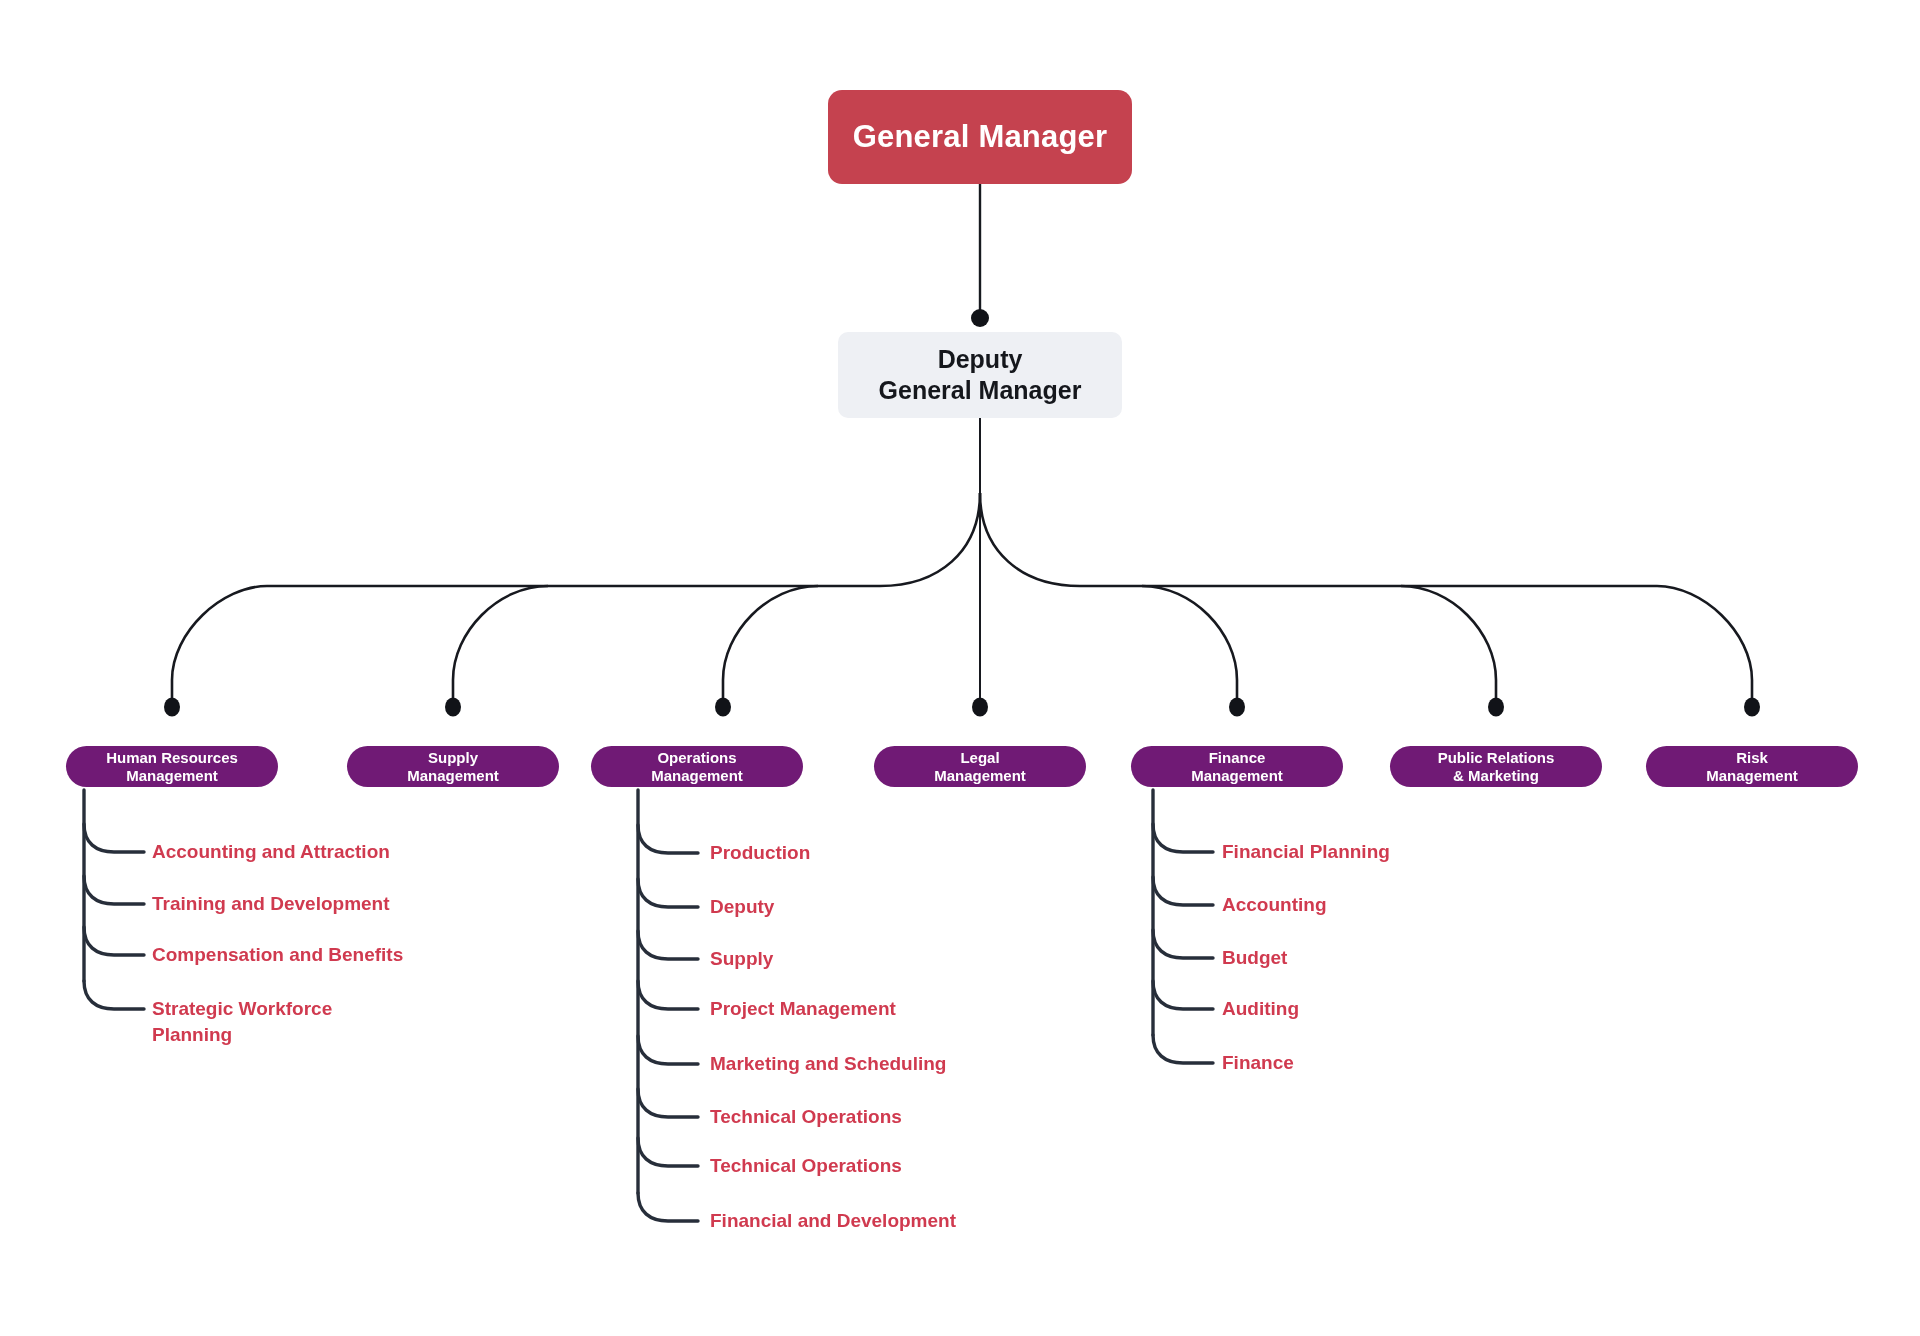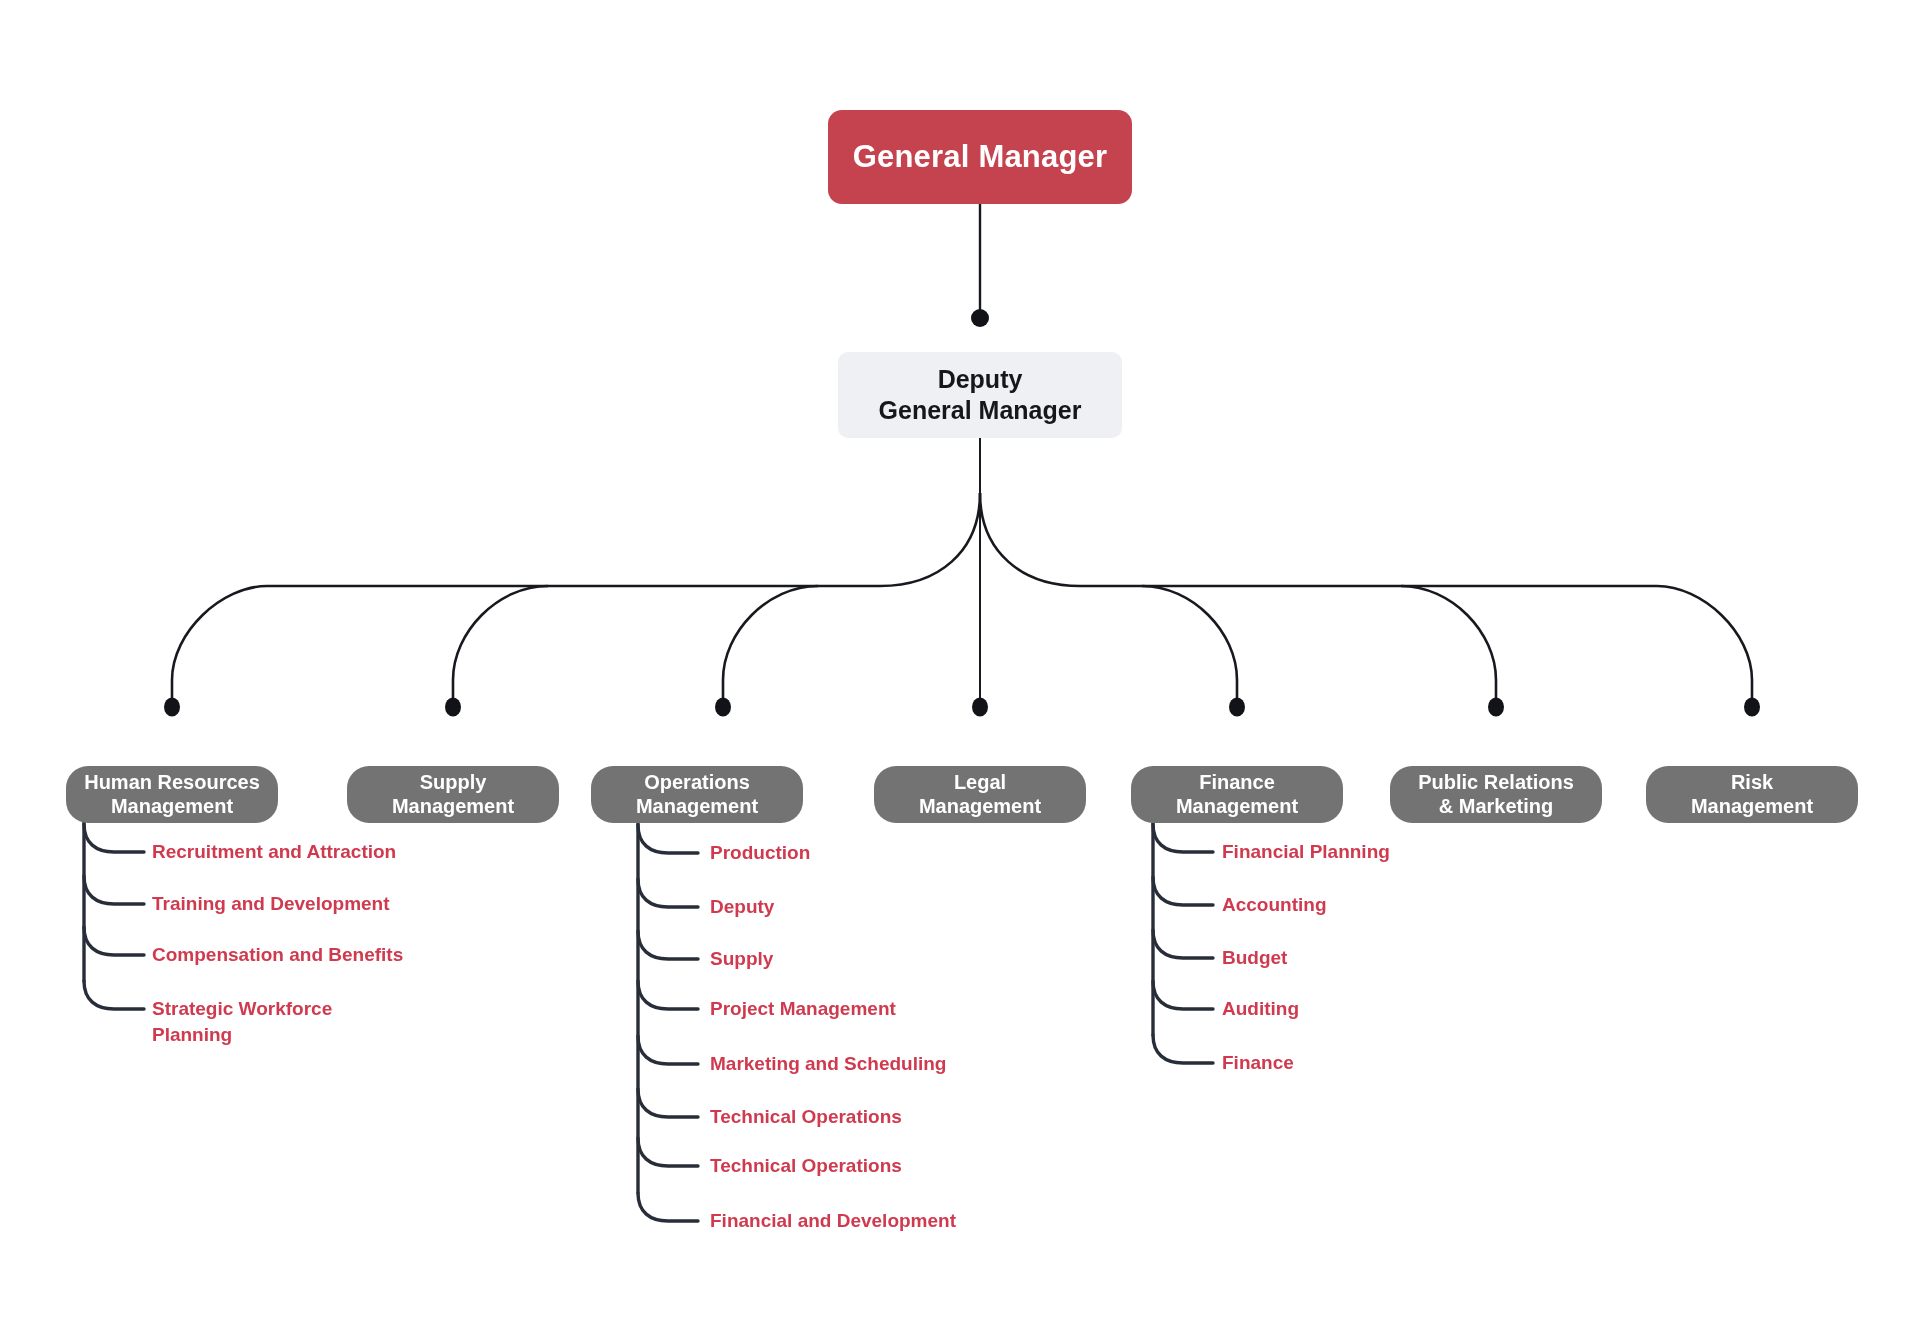--- a/index.html
+++ b/index.html
@@ -9,36 +9,35 @@
     background:#ffffff;
     font-family:"Liberation Sans", sans-serif;
     overflow:hidden;
   }
   svg.connectors{position:absolute;left:0;top:0;}
   .node{
     position:absolute;
     display:flex;align-items:center;justify-content:center;
     text-align:center;font-weight:bold;white-space:pre-line;
     box-sizing:border-box;
-    margin-top:20px;
   }
   .gm{
     width:304px;height:94px;left:828px;top:90px;
     background:#c5424f;color:#ffffff;
     border-radius:14px;font-size:31px;letter-spacing:.2px;
   }
   .deputy{
     width:284px;height:86px;left:838px;top:332px;
     background:#eef0f4;color:#15171c;
     border-radius:10px;font-size:25px;line-height:1.26;
   }
   .dept{
-    width:212px;height:57px;top:746px;
-    background:#737373;color:#ffffff;
-    border-radius:22px;font-size:20px;line-height:1.18;
+    width:212px;height:41px;top:746px;
+    background:#701a75;color:#ffffff;
+    border-radius:22px;font-size:15px;line-height:1.18;
   }
   .child{
     position:absolute;
     font-weight:bold;font-size:19px;line-height:26px;
     color:#d03a4f;white-space:pre-line;
   }
 </style>
 </head>
 <body>
 
@@ -111,21 +110,21 @@
 Management</div>
   <div class="node dept" style="left:874px">Legal
 Management</div>
   <div class="node dept" style="left:1131px">Finance
 Management</div>
   <div class="node dept" style="left:1390px">Public Relations
 &amp; Marketing</div>
   <div class="node dept" style="left:1646px">Risk
 Management</div>
 
-  <div class="child" style="left:152px;top:839px">Recruitment and Attraction</div>
+  <div class="child" style="left:152px;top:839px">Accounting and Attraction</div>
   <div class="child" style="left:152px;top:891px">Training and Development</div>
   <div class="child" style="left:152px;top:942px">Compensation and Benefits</div>
   <div class="child" style="left:152px;top:996px">Strategic Workforce
 Planning</div>
 
   <div class="child" style="left:710px;top:840px">Production</div>
   <div class="child" style="left:710px;top:894px">Deputy</div>
   <div class="child" style="left:710px;top:946px">Supply</div>
   <div class="child" style="left:710px;top:996px">Project Management</div>
   <div class="child" style="left:710px;top:1051px">Marketing and Scheduling</div>

